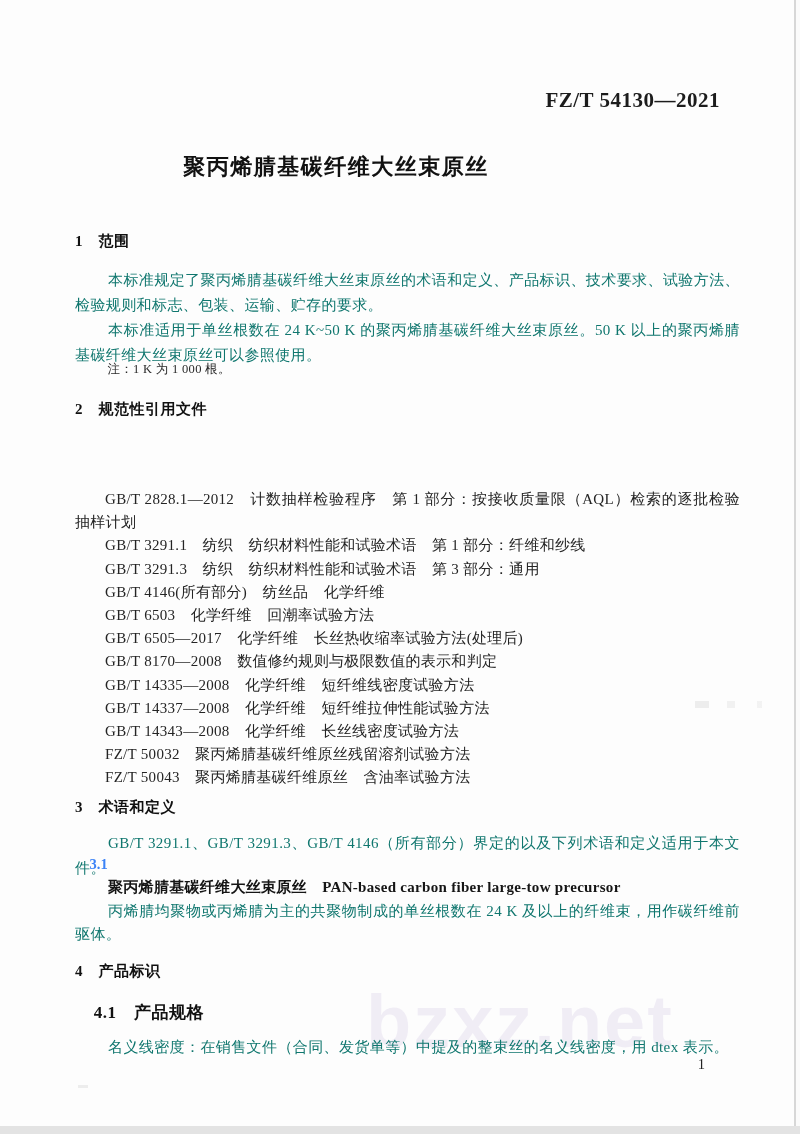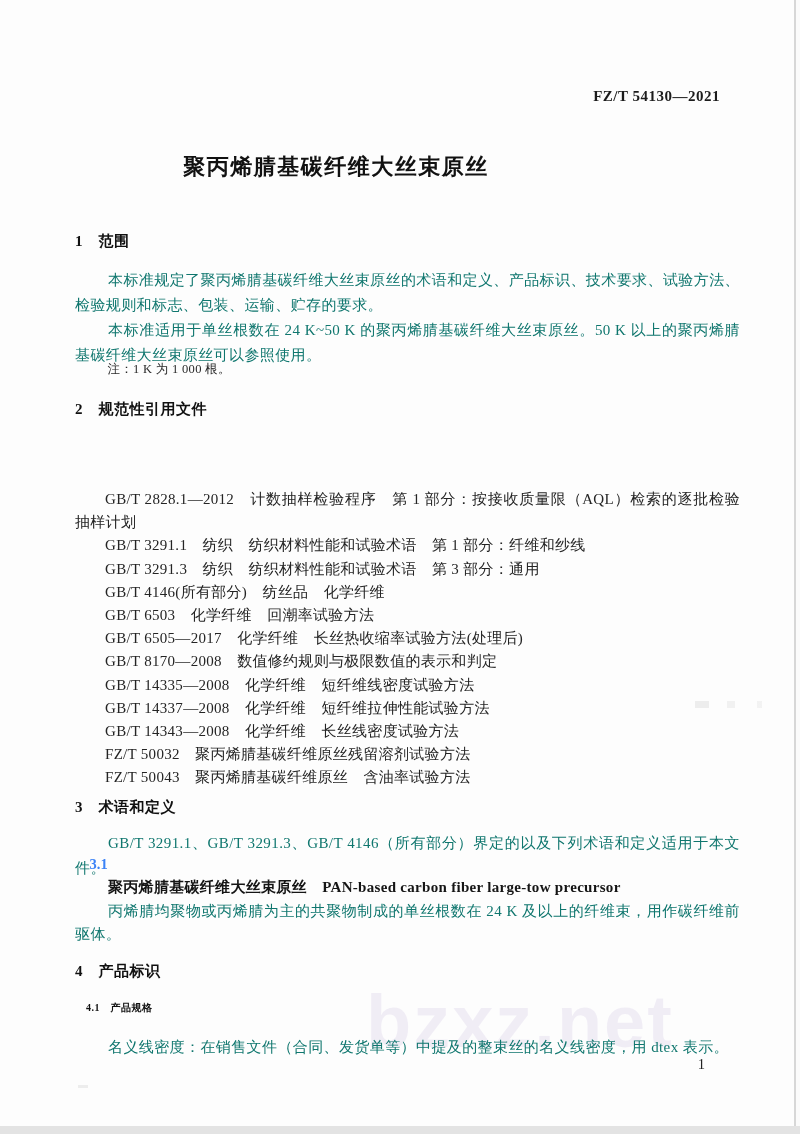--- a/index.html
+++ b/index.html
@@ -22,41 +22,41 @@
   .watermark{
     position:absolute;top:985px;left:366px;z-index:0;
     font-family:"Liberation Sans","DejaVu Sans",sans-serif;
     font-weight:bold;font-size:74px;letter-spacing:2px;line-height:1;
     color:#4c1d95;opacity:0.065;user-select:none;
   }
   
   .blk{position:absolute;left:75px;width:665px;z-index:1;}
   .doc-code{
     position:absolute;top:88px;left:0;width:720px;z-index:1;
-    text-align:right;font-weight:bold;font-size:15px;letter-spacing:.5px;color:#1c1c1c;
+    text-align:right;font-weight:bold;font-size:21px;letter-spacing:.5px;color:#1c1c1c;
   }
   .title{
     position:absolute;top:152px;left:0;width:672px;z-index:1;
     text-align:center;font-weight:bold;font-size:22px;letter-spacing:1.5px;color:#111;
   }
   .h-sec{font-weight:bold;font-size:15px;color:#111;letter-spacing:.5px;}
   .para{
     font-size:15px;line-height:25px;text-align:justify;
     text-indent:2.2em;letter-spacing:.4px;color:#0f766e;margin:0;
   }
   .note{
     font-size:12.5px;line-height:17px;text-indent:2.6em;letter-spacing:.3px;color:#2a2a2a;
   }
   .refs p{
     font-size:15px;line-height:23.2px;margin:0;text-align:justify;
     text-indent:2em;letter-spacing:.3px;color:#242424;
   }
   .term-num{font-weight:bold;font-size:14.5px;padding-left:1em;color:#3b82f6;}
   .term-line{font-weight:bold;font-size:15px;text-indent:2.2em;letter-spacing:.3px;color:#151515;margin:0;}
-  .sub-h{font-weight:bold;font-size:10px;padding-left:1.1em;letter-spacing:.5px;color:#111;}
+  .sub-h{font-weight:bold;font-size:17px;padding-left:1.1em;letter-spacing:.5px;color:#111;}
   .page-num{position:absolute;top:1056px;left:0;width:705px;text-align:right;font-size:14.5px;color:#222;z-index:1;}
   .tiny-dot{position:absolute;top:1085px;left:78px;width:10px;height:3px;background:#ededed;}
 </style>
 </head>
 <body>
 
 <div class="page">
 
   <div class="watermark">bzxz.net</div>
   <div class="edge-line-right"></div>

